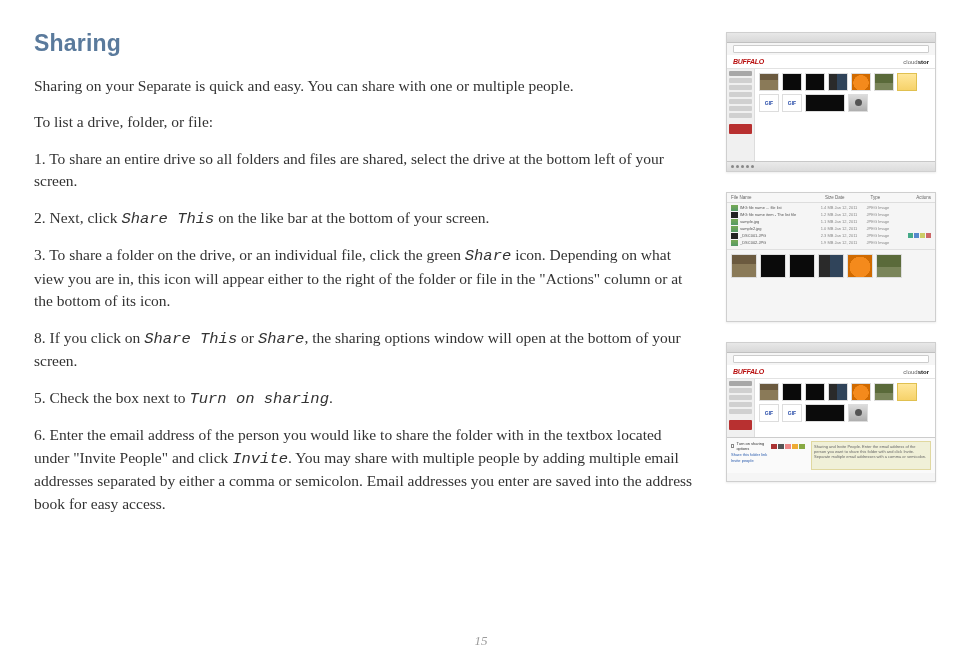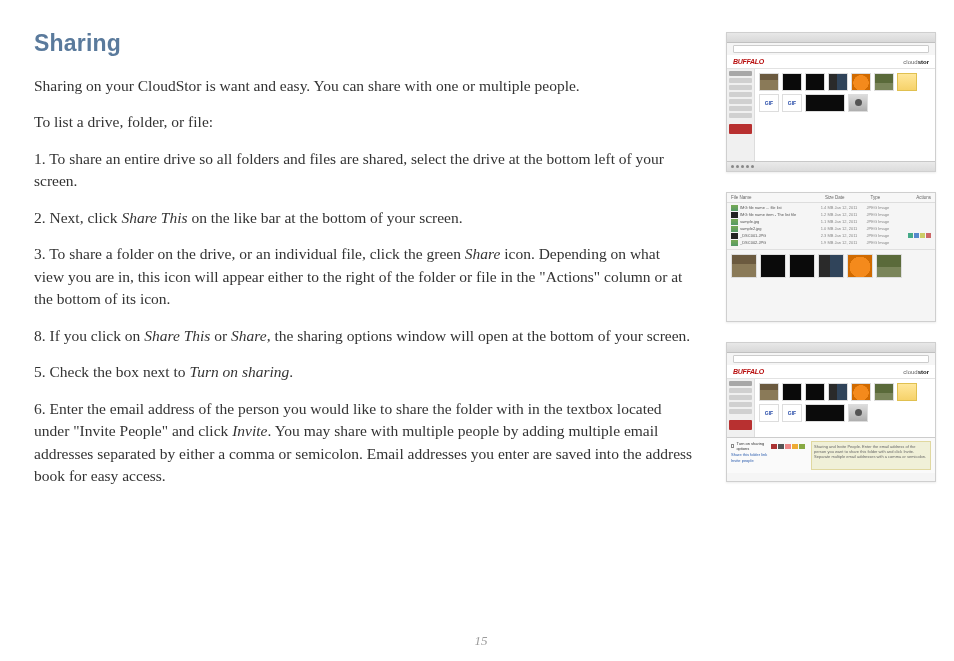--- a/index.html
+++ b/index.html
@@ -34,21 +34,21 @@
     font-size: 23px;
     margin-bottom: 18px;
     letter-spacing: 0.2px;
   }
   p.para {
     font-size: 15.5px;
     line-height: 1.45;
     color: #333333;
     margin-bottom: 14px;
   }
-  em { font-style: italic; }
+  em { font-style: italic; font-family: Liberation Mono, monospace; }
   .page-num {
     position: absolute;
     bottom: 12px;
     left: 0;
     right: 0;
     text-align: center;
     font-style: italic;
     color: #9c9c9c;
     font-size: 13px;
     padding-left: 8px;
@@ -218,21 +218,21 @@
   .mt:nth-child(4){background:#ea3}
   .mt:nth-child(5){background:#8a4}
 </style>
 </head>
 <body>
 
 <div class="content">
   <div class="text-col">
     <h1 class="heading">Sharing</h1>
 
-    <p class="para">Sharing on your CloudStor is want and easy. You can share with one or multiple people.</p>
+    <p class="para">Sharing on your Separate is quick and easy. You can share with one or multiple people.</p>
 
     <p class="para">To list a drive, folder, or file:</p>
 
     <p class="para">1. To share an entire drive so all folders and files are shared, select the drive at the bottom left of your screen.</p>
 
     <p class="para">
       <span>2. Next, click </span><em>Share This</em><span> on the like bar at the bottom of your screen.</span>
     </p>
 
     <p class="para">

